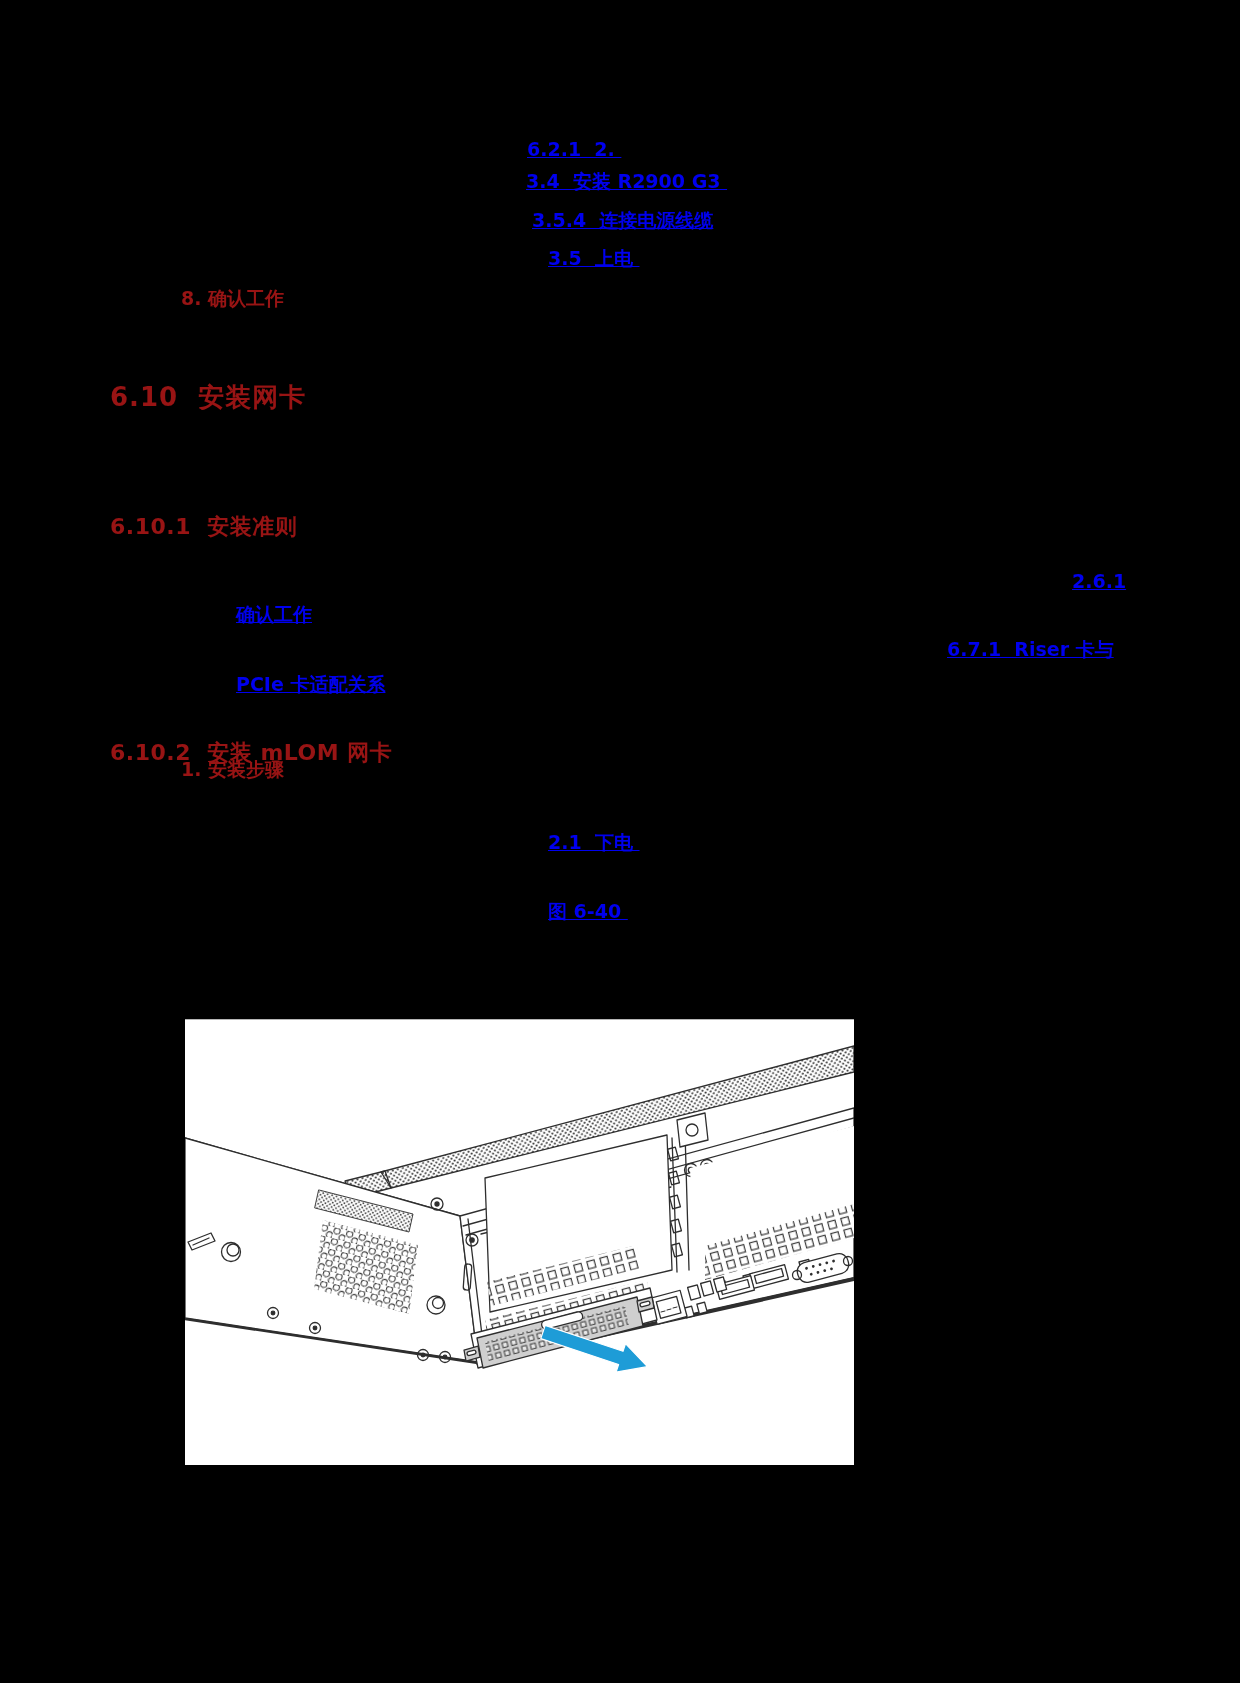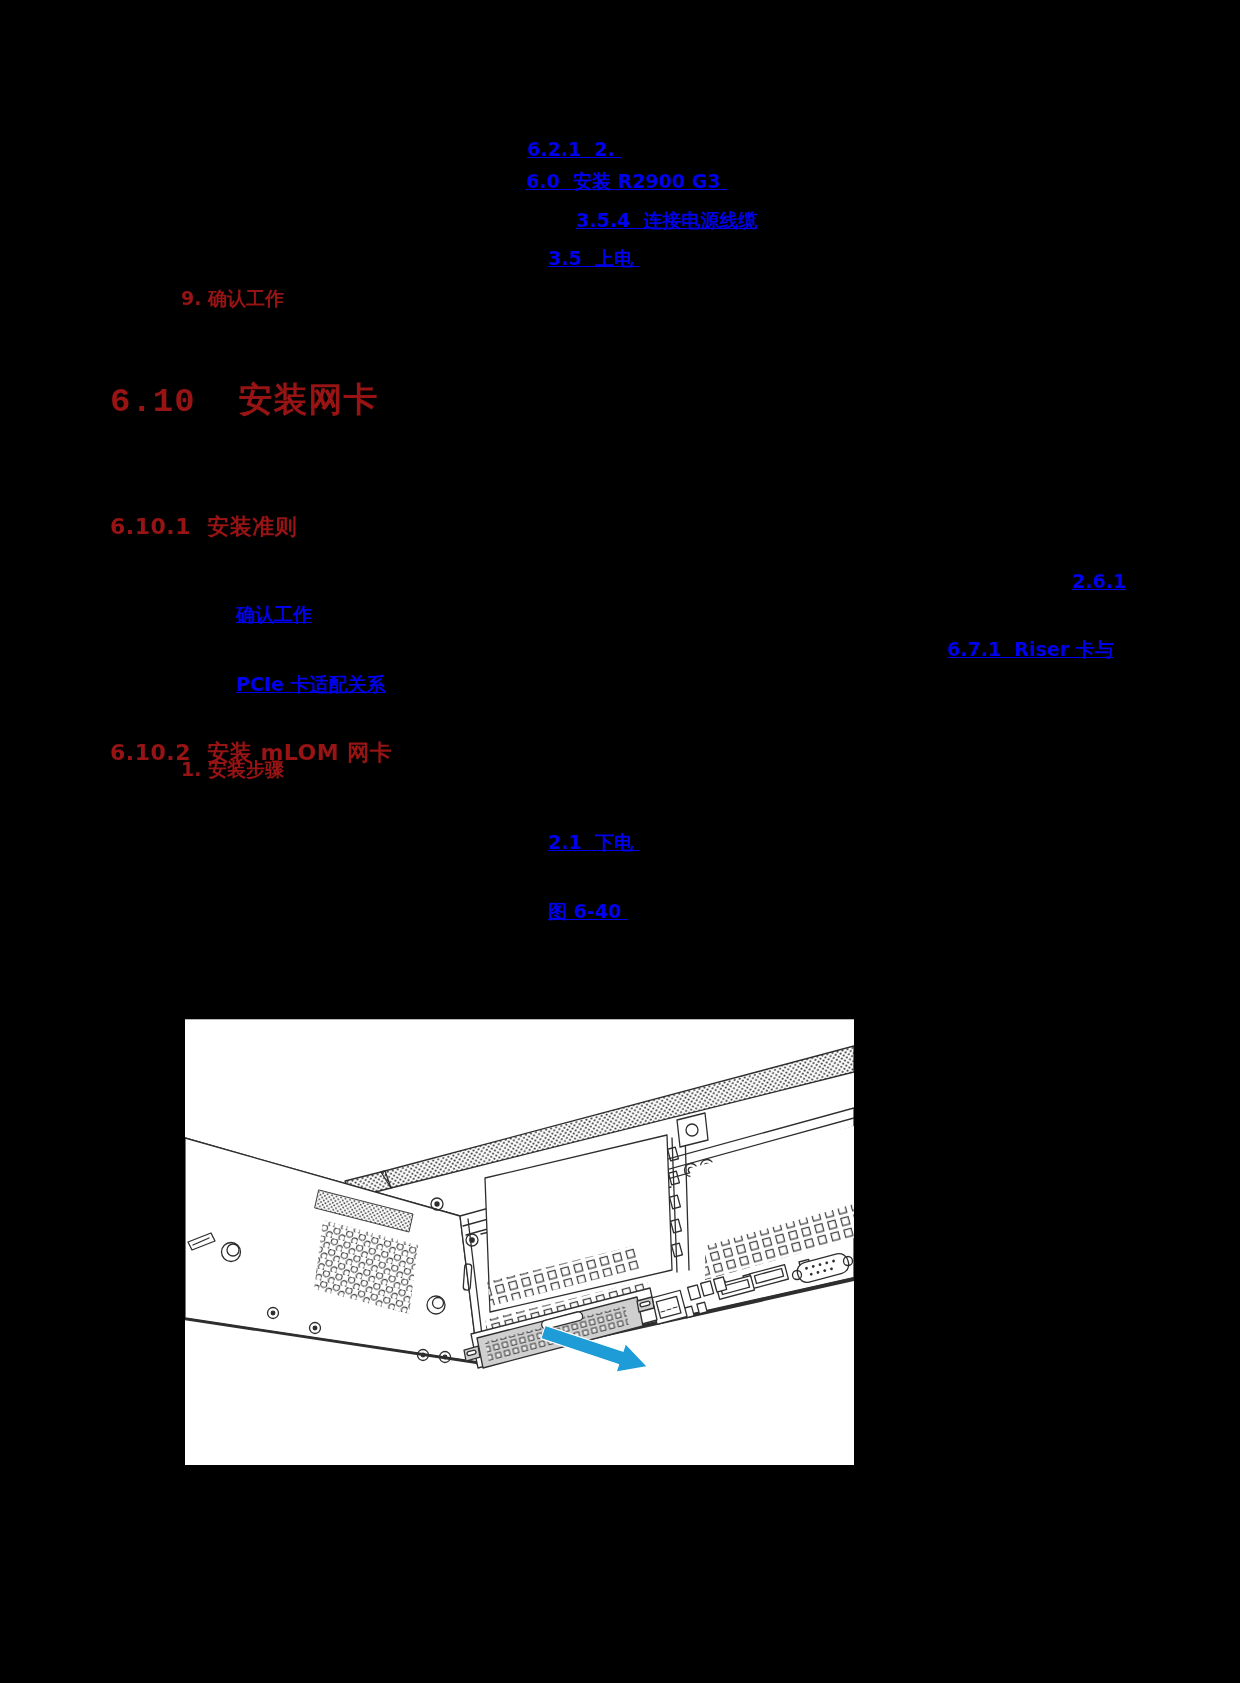--- a/index.html
+++ b/index.html
@@ -9,37 +9,37 @@
   html,body{margin:0;padding:0;}
   body{
     width:1240px;height:1683px;position:relative;overflow:hidden;
     background:var(--bg);
     font-family:"DejaVu Sans",sans-serif;
   }
   .abs{position:absolute;line-height:1.12;white-space:pre;font-weight:bold;}
   .link{color:var(--link);text-decoration:underline;font-size:19px;cursor:pointer;}
   .red{color:var(--red);}
   .body-red{font-size:19px;}
-  .h1{font-size:34px;font-weight:bold;letter-spacing:1px;font-family:Liberation Mono, monospace;}
+  .h1{font-size:26px;font-weight:bold;letter-spacing:1px;}
   .h2{font-size:22px;font-weight:bold;letter-spacing:0.5px;}
   .figure{
     position:absolute;left:185px;top:1019px;width:669px;height:445px;
     background:var(--figbg);border-top:1px solid #b5b5b5;
   }
   .figure svg{display:block;}
 </style>
 </head>
 <body>
 
 <span class="abs link" style="left:527px;top:139px">6.2.1  2. </span>
-<span class="abs link" style="left:526px;top:171px">6.0  安装 R2900 G3 </span>
-<span class="abs link" style="left:576px;top:210px">3.5.4  连接电源线缆</span>
+<span class="abs link" style="left:526px;top:171px">3.4  安装 R2900 G3 </span>
+<span class="abs link" style="left:532px;top:210px">3.5.4  连接电源线缆</span>
 <span class="abs link" style="left:548px;top:248px">3.5  上电 </span>
 
-<span class="abs red body-red" style="left:181px;top:288px">9. 确认工作</span>
+<span class="abs red body-red" style="left:181px;top:288px">8. 确认工作</span>
 
 <div class="abs red h1" style="left:110px;top:383px">6.10  安装网卡</div>
 <div class="abs red h2" style="left:110px;top:515px">6.10.1  安装准则</div>
 
 <span class="abs link" style="left:1072px;top:571px">2.6.1</span>
 <span class="abs link" style="left:236px;top:604px">确认工作</span>
 <span class="abs link" style="left:947px;top:639px">6.7.1  Riser 卡与</span>
 <span class="abs link" style="left:236px;top:674px">PCIe 卡适配关系</span>
 
 <div class="abs red h2" style="left:110px;top:741px">6.10.2  安装 mLOM 网卡</div>

